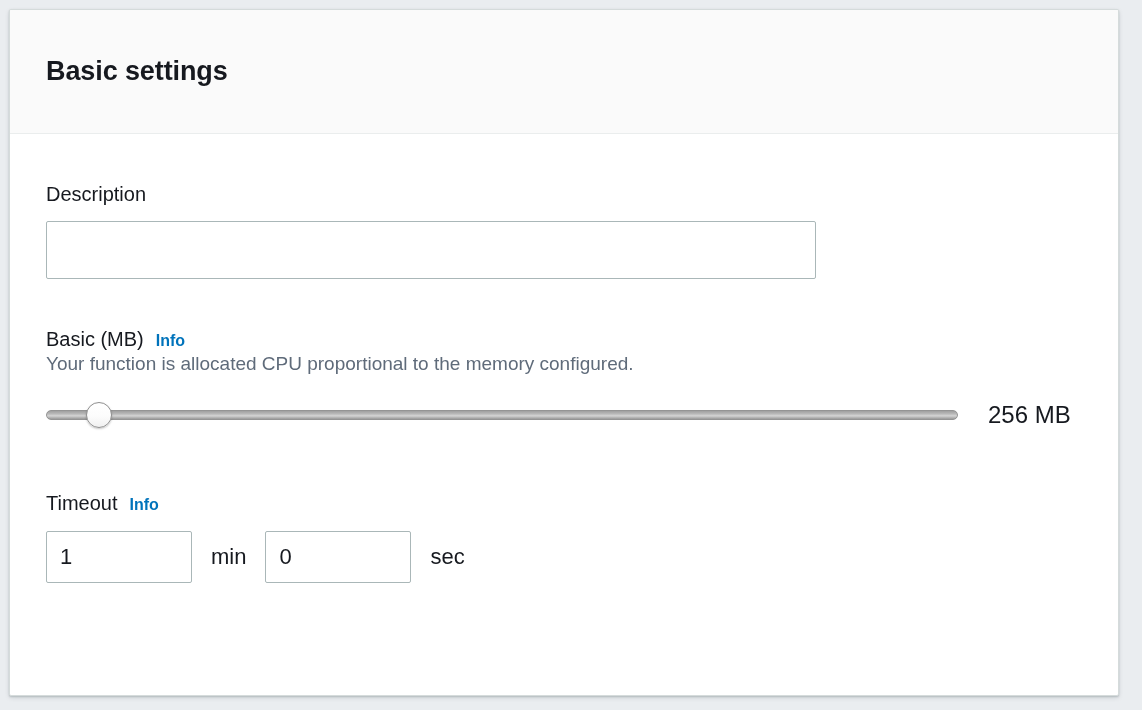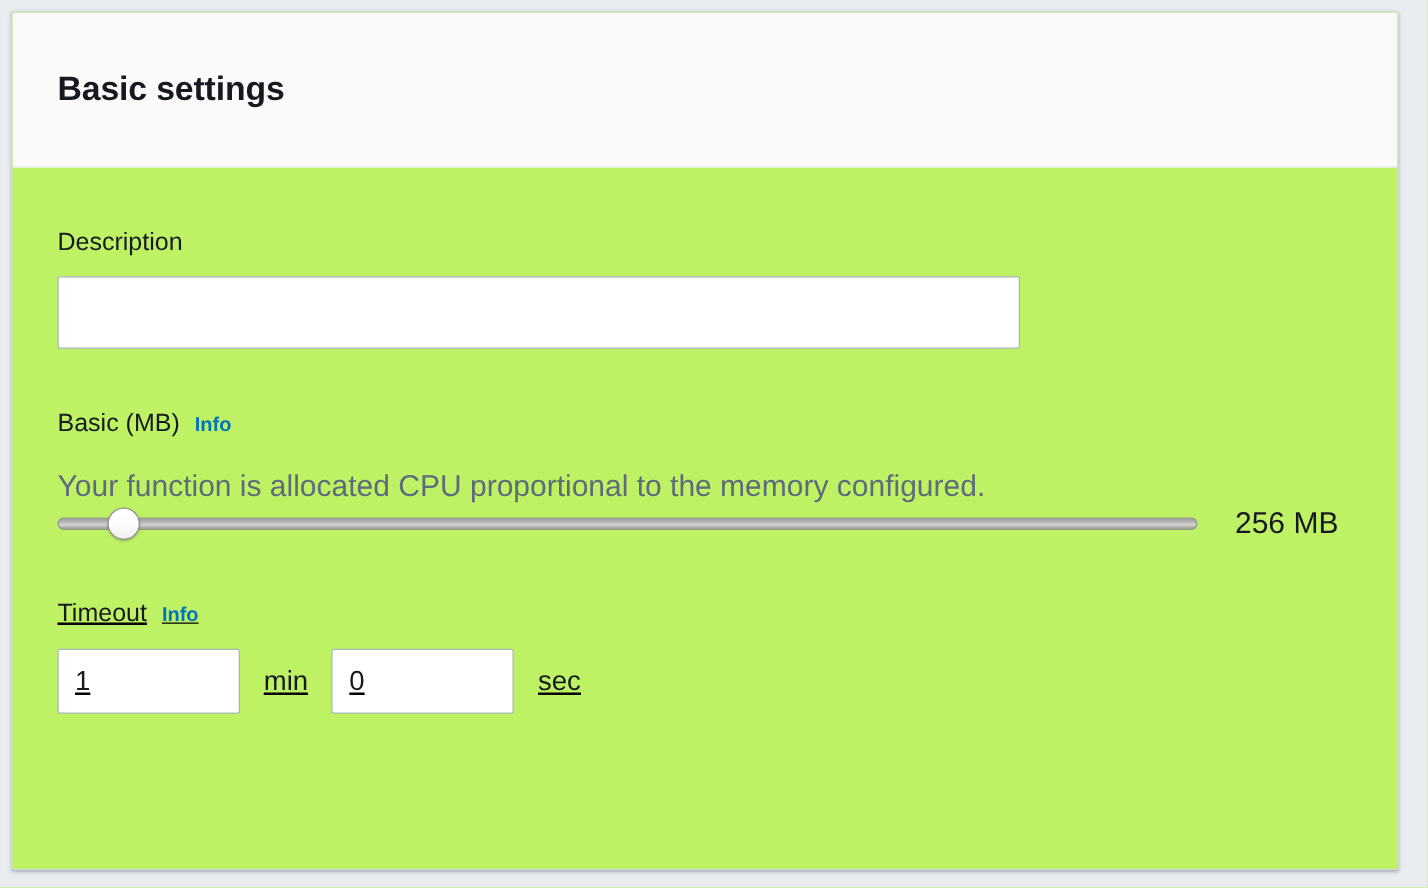--- a/index.html
+++ b/index.html
@@ -21,21 +21,21 @@
     height: 710px;
   }
 
   
   .card {
     position: absolute;
     left: 9px;
     top: 9px;
     width: 1110px;
     height: 687px;
-    background: #bef264;
+    background: #ffffff;
     border: 1px solid #d5dbdb;
     border-radius: 2px;
     box-shadow: 0 1px 2px rgba(0,28,36,0.18), 0 2px 5px rgba(0,28,36,0.10);
     box-sizing: border-box;
     overflow: hidden;
   }
 
   .card-header {
     height: 124px;
     background: #fafafa;
@@ -75,24 +75,24 @@
 
   .info-link {
     font-size: 16px;
     font-weight: bold;
     color: #0073bb;
     cursor: pointer;
     text-decoration: none;
   }
 
   .field-hint {
-    font-size: 24px;
+    font-size: 19px;
     color: #5f6b7a;
     line-height: 1.3;
-    margin-top: 22px;
+    margin-top: 0;
   }
 
   
   .description-row {
     margin-top: 14px;
   }
 
   .text-input {
     width: 770px;
     height: 58px;
@@ -108,20 +108,21 @@
   }
 
   
   .memory-section {
     margin-top: 48px;
   }
 
   .slider-row {
     display: flex;
     align-items: center;
+    margin-top: 24px;
   }
 
   .slider-wrap {
     position: relative;
     width: 912px;
     height: 28px;
     display: flex;
     align-items: center;
   }
 
@@ -156,22 +157,21 @@
 
   .slider-value {
     font-size: 24px;
     color: #16191f;
     margin-left: 30px;
     white-space: nowrap;
   }
 
   
   .timeout-section {
-    margin-top: 46px;
-    text-decoration: underline;
+    margin-top: 62px;
   }
 
   .timeout-inputs {
     display: flex;
     align-items: center;
     margin-top: 15px;
   }
 
   .num-input {
     width: 146px;

